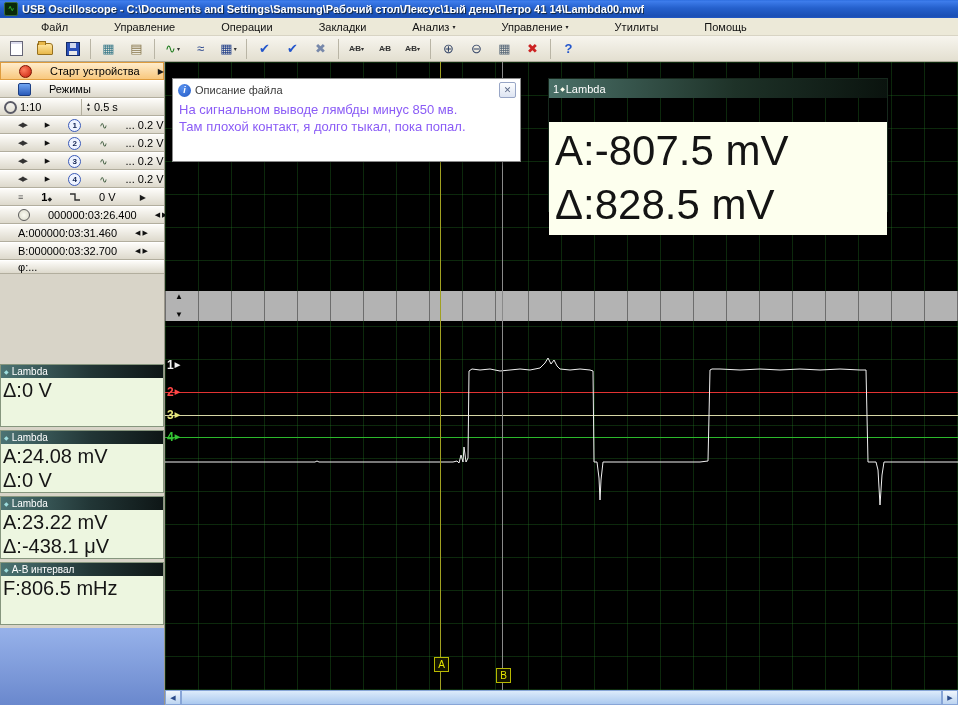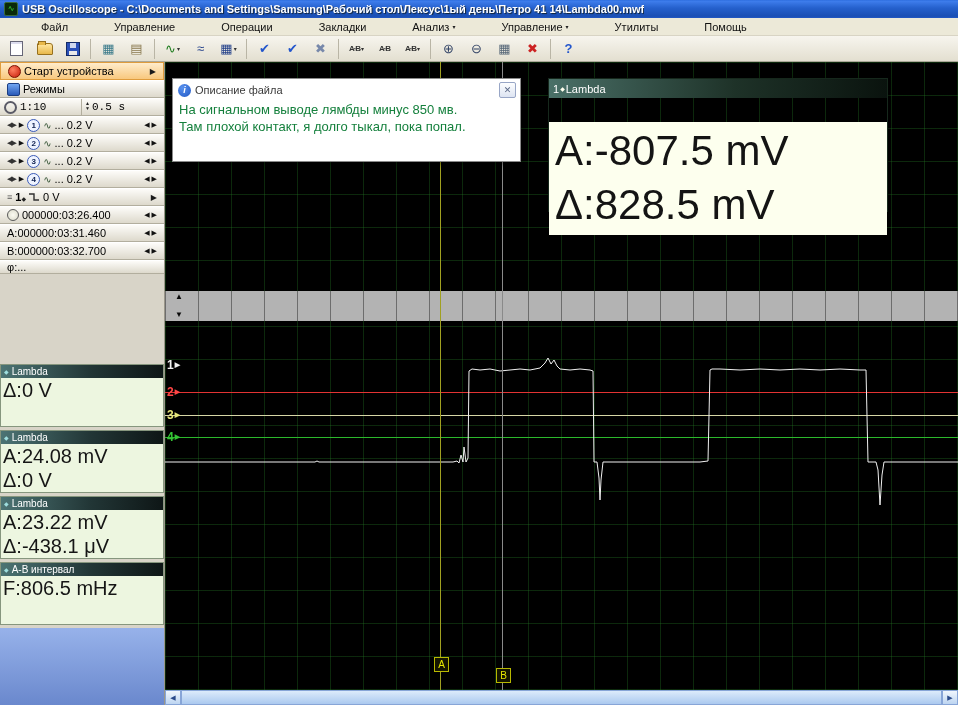--- a/index.html
+++ b/index.html
@@ -20,27 +20,27 @@
   .tb .dd{font-size:6px;color:#333;}
   .tb-sep{width:1px;height:20px;background:#b9b5a5;margin:0 3px;flex:0 0 auto;}
   .ic-page{width:11px;height:13px;background:#fff;border:1px solid #667;box-shadow:inset 0 2px 0 #dde;}
   .ic-folder{width:14px;height:10px;background:linear-gradient(#ffe6a0,#e8b84a);border:1px solid #97701e;border-radius:1px 3px 1px 1px;position:relative;}
   .ic-folder:before{content:"";position:absolute;left:0;top:-3px;width:6px;height:3px;background:#e8b84a;border:1px solid #97701e;border-bottom:none;}
   .ic-floppy{width:12px;height:12px;background:#2a50b8;border:1px solid #132a66;position:relative;}
   .ic-floppy:before{content:"";position:absolute;left:3px;top:0;width:6px;height:5px;background:#cfd8ee;}
   .ic-floppy:after{content:"";position:absolute;left:2px;bottom:0;width:8px;height:4px;background:#e8e8e8;}
   
   .sidebar{position:absolute;left:0;top:62px;width:165px;height:643px;background:#d8d4c8;display:flex;flex-direction:column;border-right:1px solid #9a968a;box-sizing:border-box;}
-  .srow{flex:0 0 18px;height:18px;display:flex;align-items:center;gap:3px;padding:0 7px;background:linear-gradient(#fdfcf9,#ddd9cc);border-top:1px solid #fff;border-bottom:1px solid #b2ae9e;font-size:11px;color:#000;box-sizing:border-box;white-space:nowrap;}
+  .srow{flex:0 0 18px;height:18px;display:flex;align-items:center;gap:18px;padding:0 18px;background:linear-gradient(#fdfcf9,#ddd9cc);border-top:1px solid #fff;border-bottom:1px solid #b2ae9e;font-size:11px;color:#000;box-sizing:border-box;white-space:nowrap;}
   .srow.start{background:linear-gradient(#ffeccb,#f8c87e);border:1px solid #df9c3d;}
   .ico-rec{width:11px;height:11px;border-radius:50%;background:radial-gradient(circle at 35% 35%,#ff8060,#c51c08);border:1px solid #7c1202;flex:0 0 auto;}
   .ico-modes{width:11px;height:11px;background:linear-gradient(#72a6f2,#2a5ab8);border:1px solid #1b3d82;border-radius:2px;flex:0 0 auto;}
   .arr{margin-left:auto;font-size:8px;color:#1a1a1a;}
   .split{padding:0;gap:0;}
-  .cell{flex:1 1 50%;height:100%;display:flex;align-items:center;gap:3px;padding:0 4px;border-right:1px solid #b2ae9e;box-sizing:border-box;font-family:Liberation Mono, monospace;}
+  .cell{flex:1 1 50%;height:100%;display:flex;align-items:center;gap:3px;padding:0 4px;border-right:1px solid #b2ae9e;box-sizing:border-box;}
   .cell:last-child{border-right:none;}
   .ico-probe{width:9px;height:9px;border-radius:50%;border:2px solid #5a5a66;flex:0 0 auto;}
   .spin{display:flex;flex-direction:column;font-size:5px;line-height:5px;color:#222;}
   .stepper{font-size:7px;color:#333;letter-spacing:-1px;}
   .tri{font-style:normal;font-size:7px;color:#111;}
   .circ{width:11px;height:11px;border-radius:50%;border:1px solid #3a5ab8;background:#eef3ff;color:#0e2050;font-size:8px;font-weight:bold;display:inline-flex;align-items:center;justify-content:center;flex:0 0 auto;}
   .zig{color:#2c4c2c;font-size:10px;}
   .mini-arrows{margin-left:auto;display:flex;gap:2px;font-size:7px;color:#111;}
   .ico-stack{font-size:9px;color:#555;}
   .tsrc b{font-size:11px;}
@@ -77,21 +77,21 @@
   .cursor-line.b{left:337px;background:#8a8a8a;}
   .cursor-label{position:absolute;width:13px;height:13px;background:#151500;border:1px solid #b8b800;color:#e8e800;font-size:10px;display:flex;align-items:center;justify-content:center;box-sizing:content-box;}
   .cursor-label.a{left:269px;top:595px;}
   .cursor-label.b{left:331px;top:606px;}
   
   .tooltip{position:absolute;left:7px;top:16px;width:349px;height:84px;background:#fff;border:1px solid #8a8a8a;box-shadow:2px 2px 5px rgba(0,0,0,.45);box-sizing:border-box;}
   .tt-head{display:flex;align-items:center;gap:4px;padding:3px 4px 0 5px;}
   .tt-info{width:13px;height:13px;border-radius:50%;background:radial-gradient(circle at 35% 30%,#5a92ee,#1f57c4);color:#fff;font-size:9px;font-weight:bold;font-style:italic;display:flex;align-items:center;justify-content:center;flex:0 0 auto;}
   .tt-title{font-size:11px;color:#3a3a3a;}
   .tt-close{margin-left:auto;width:15px;height:14px;border:1px solid #98a6c6;border-radius:2px;background:linear-gradient(#fdfeff,#dde4f2);color:#5a6886;font-size:9px;display:flex;align-items:center;justify-content:center;}
-  .tt-body{padding:3px 20px 0 6px;font-size:13px;line-height:17px;color:#15803d;}
+  .tt-body{padding:3px 20px 0 6px;font-size:13px;line-height:17px;color:#8b5cf6;}
   
   .overlay{position:absolute;left:383px;top:16px;width:340px;height:134px;border:1px solid #16281c;box-shadow:1px 1px 4px rgba(0,0,0,.55);box-sizing:border-box;}
   .ov-head{height:19px;background:linear-gradient(90deg,#4a7068 0%,#1e3228 55%,#0a130e 100%);color:#fff;font-size:11px;display:flex;align-items:center;padding:0 4px;box-sizing:border-box;}
   .ov-head .dia{font-style:normal;font-size:6px;color:#ffe;margin:0 1px;}
   .ov-body{height:113px;background:#fdffee;padding:2px 6px;box-sizing:border-box;margin-top:24px;}
   .ov-line{font-size:42px;line-height:54px;color:#141414;white-space:nowrap;}
   
   .hscroll{position:absolute;left:165px;top:690px;width:793px;height:15px;background:#dfeafa;display:flex;}
   .sb-btn{flex:0 0 16px;height:15px;background:linear-gradient(#f0f6fd,#bdd5f1);border:1px solid #87a5d7;display:flex;align-items:center;justify-content:center;font-size:7px;color:#2a4a8a;box-sizing:border-box;}
   .sb-thumb{flex:1 1 auto;background:linear-gradient(#dcebfb,#abc9ef);border:1px solid #87a5d7;box-sizing:border-box;}

